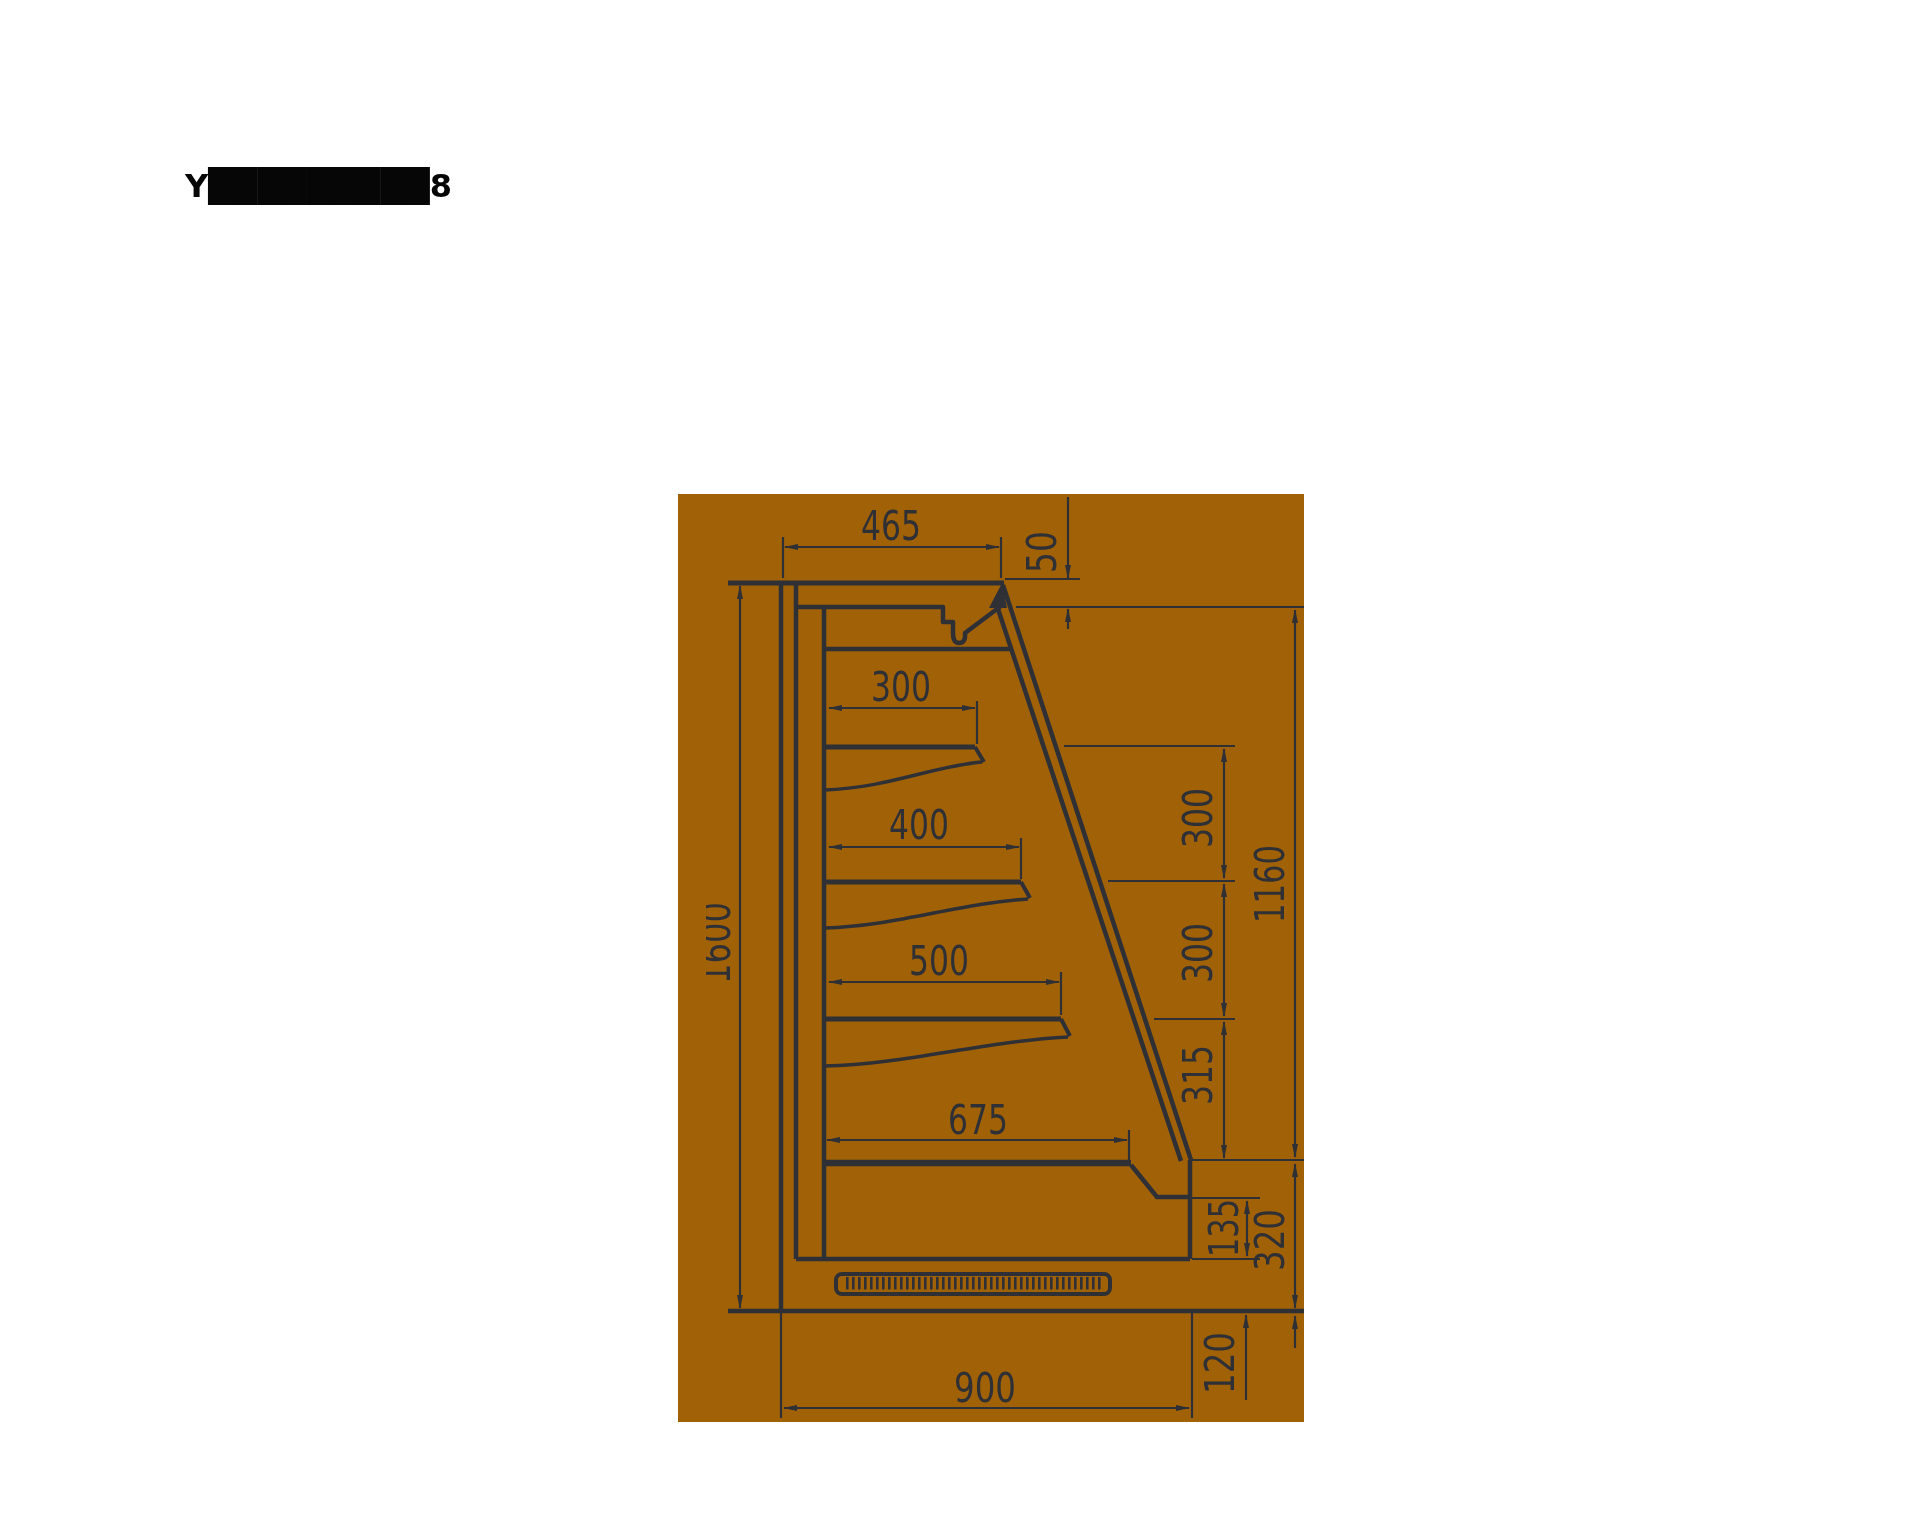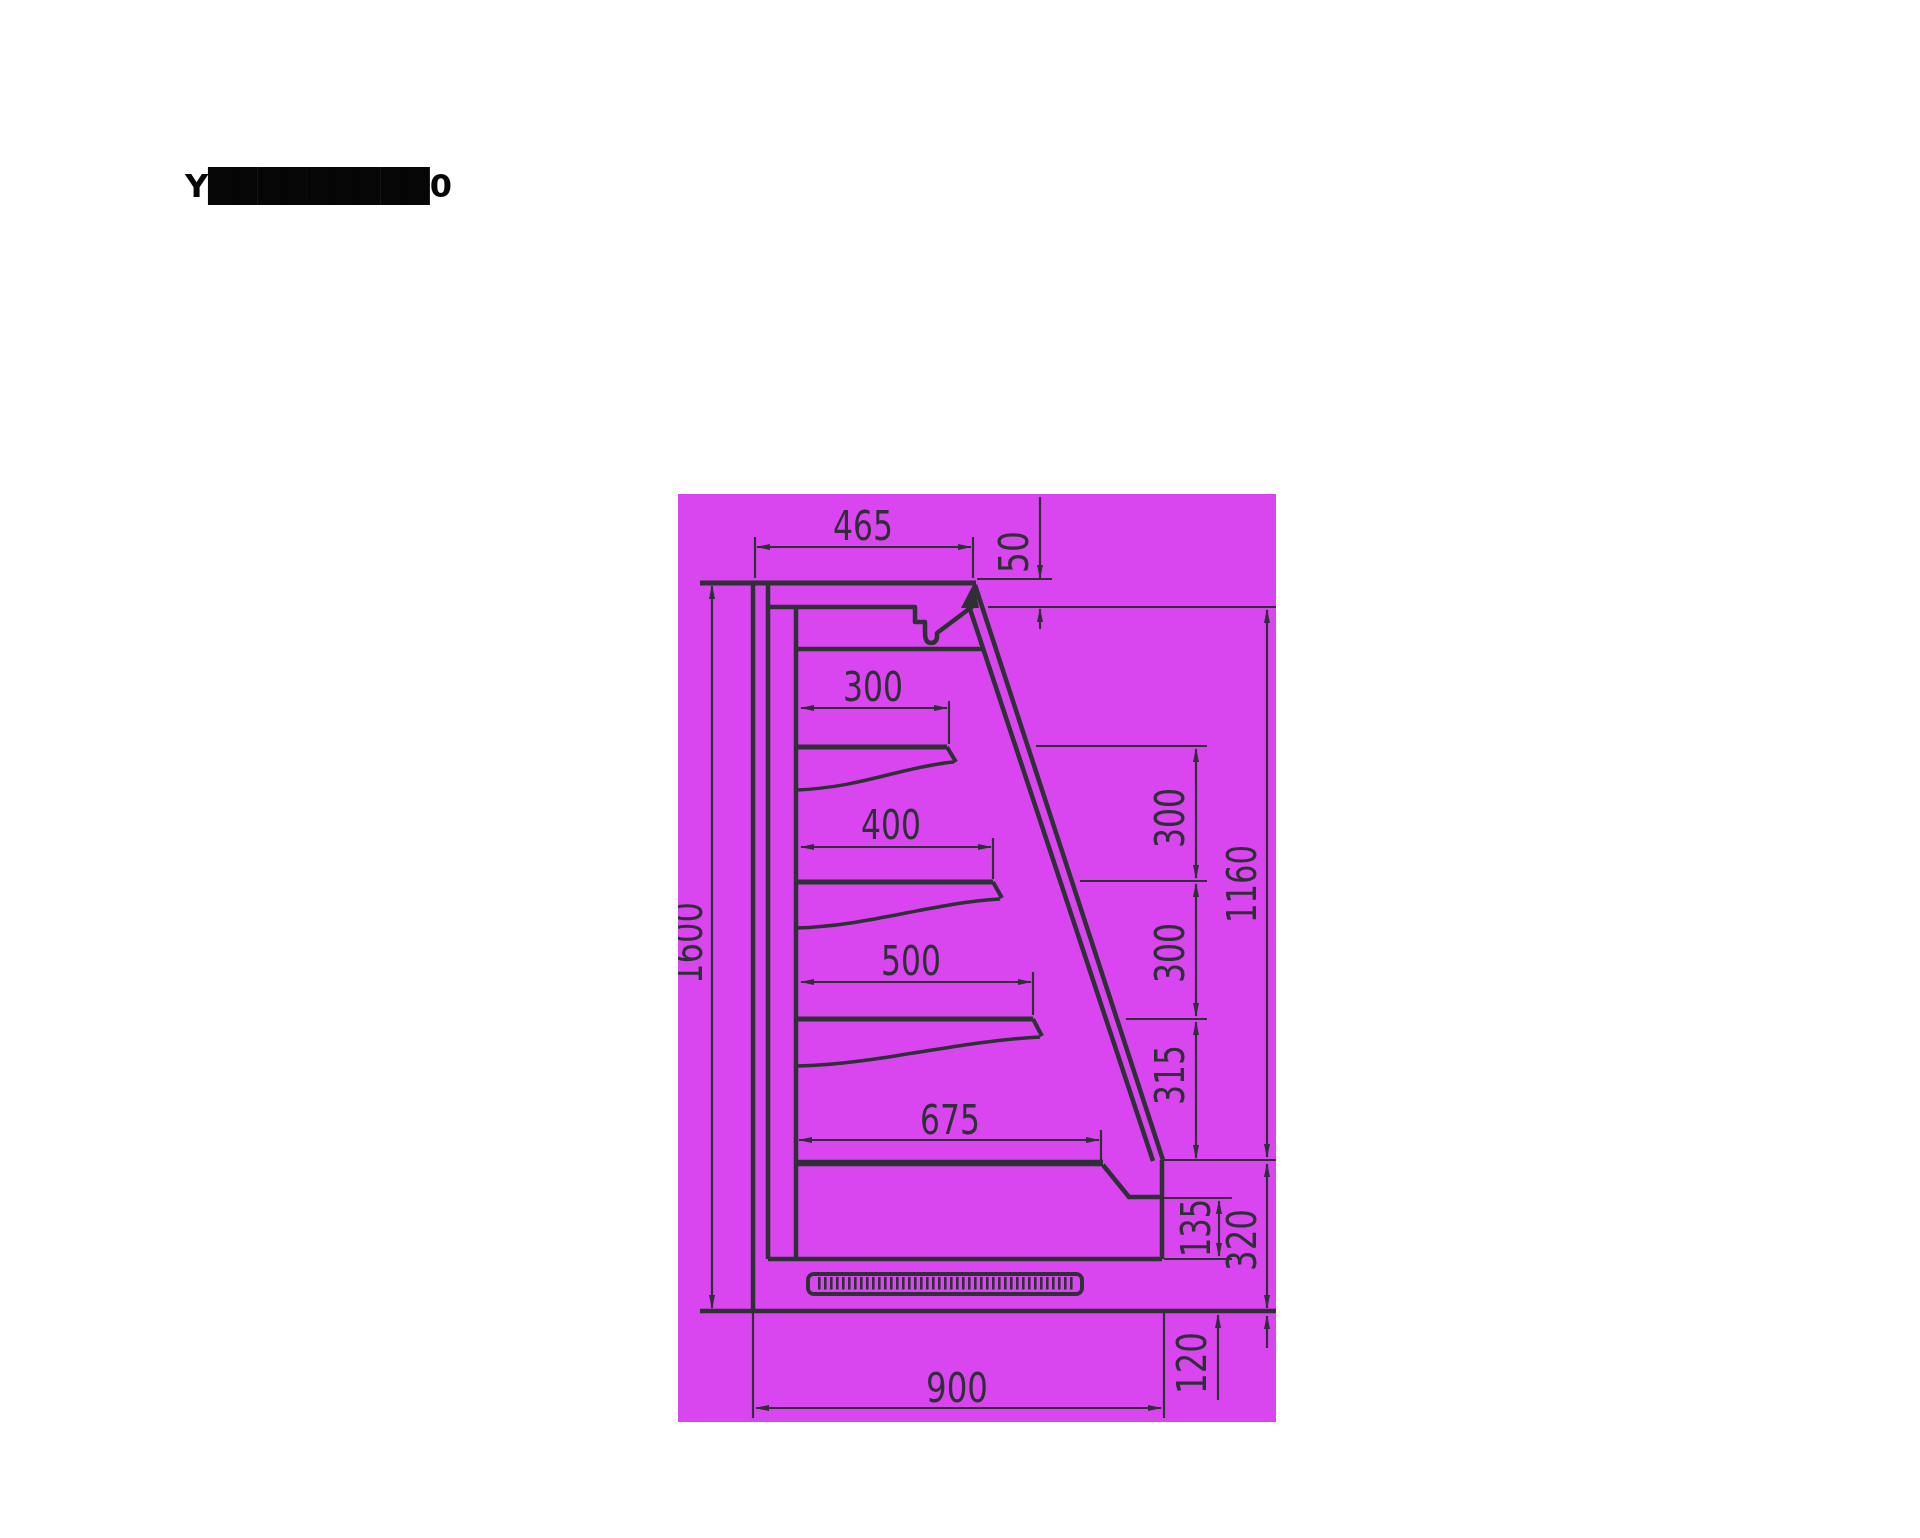--- a/index.html
+++ b/index.html
@@ -10,33 +10,34 @@
     position:relative;overflow:hidden;
   }
   .title{
     position:absolute;left:185px;top:170px;
     font-size:32px;font-weight:bold;color:#060606;
     letter-spacing:0px;line-height:1;white-space:nowrap;
   }
   .drawing-panel{
     position:absolute;left:678px;top:494px;
     width:598px;height:928px;
-    background:#d946ef;
+    background:#a16207;
+    padding-left:28px;
   }
   .drawing-panel svg{display:block;width:598px;height:928px;}
   svg text{
     font-family:"DejaVu Sans","Liberation Sans",sans-serif;
     font-size:40px;
     fill:#2e3036;
   }
 </style>
 </head>
 <body>
 
-<div class="title">Y█████████0</div>
+<div class="title">Y█████████8</div>
 
 <div class="drawing-panel">
 <svg viewBox="678 494 598 928" xmlns="http://www.w3.org/2000/svg">
   <defs>
     <marker id="ar" viewBox="0 0 16 8" markerWidth="16" markerHeight="8" refX="15" refY="4" orient="auto-start-reverse" markerUnits="userSpaceOnUse">
       <path d="M16,4 L2,1 L2,7 Z" fill="#2e3036"></path>
     </marker>
     <pattern id="bars" x="818" y="1277" width="6" height="20" patternUnits="userSpaceOnUse">
       <rect x="0" y="0" width="2.6" height="12.5" fill="#2e3036"></rect>
     </pattern>

